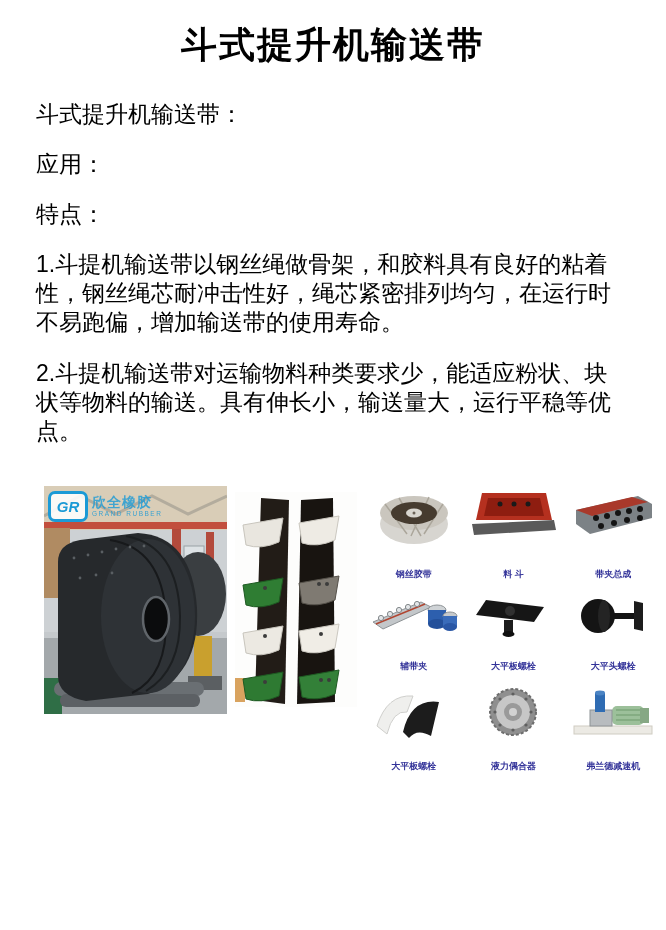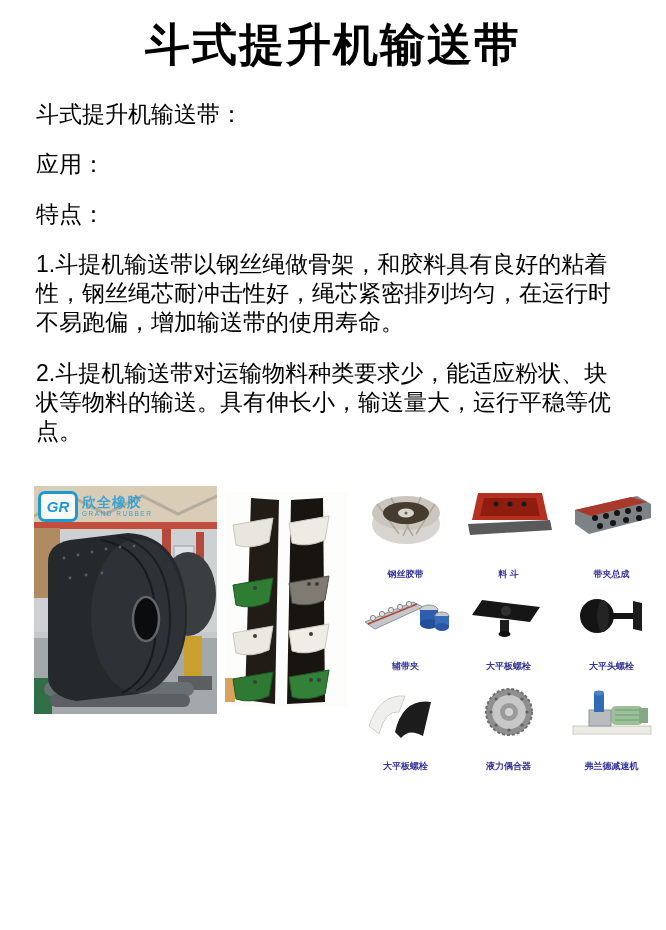--- a/index.html
+++ b/index.html
@@ -1,27 +1,27 @@
 <!DOCTYPE html>
 <html><head>
 <meta charset="utf-8">
 <style>
   html,body{margin:0;padding:0;background:#ffffff;}
   body{width:666px;height:930px;overflow:hidden;
        font-family:"Liberation Sans","DejaVu Sans",sans-serif;color:#000;}
   .page{position:relative;width:666px;height:930px;background:#fff;}
 
-  .page-title{margin:16px 0 0;font-size:45px;line-height:58px;font-weight:700;
+  .page-title{margin:16px 0 0;font-size:36px;line-height:58px;font-weight:700;
               text-align:center;letter-spacing:2px;}
 
   .article{margin:26px 36px 0;font-size:23px;line-height:29px;}
   .article p{margin:0 0 22px;}
   .article p.tight{margin-bottom:21px;}
 
-  .gallery{display:flex;align-items:flex-start;margin:40px 4px 0 34px;}
+  .gallery{display:flex;align-items:flex-start;margin:40px 4px 0 44px;}
   .photo-left{position:relative;width:183px;height:228px;flex:0 0 auto;}
   .photo-left svg{display:block;}
   .logo{position:absolute;top:5px;left:4px;display:flex;align-items:center;gap:4px;}
   .logo-mark{width:34px;height:25px;border:3px solid #1b9ad6;border-radius:7px;
              background:rgba(255,255,255,.88);color:#1b9ad6;font-weight:700;
              font-style:italic;display:flex;align-items:center;justify-content:center;
              font-size:15px;letter-spacing:0;}
   .logo-texts{display:flex;flex-direction:column;line-height:1;}
   .logo-cn{font-size:14px;font-weight:700;color:#1b9ad6;opacity:.8;letter-spacing:1px;}
   .logo-en{font-size:6.5px;color:#1b9ad6;letter-spacing:1.5px;margin-top:2px;opacity:.85;}

